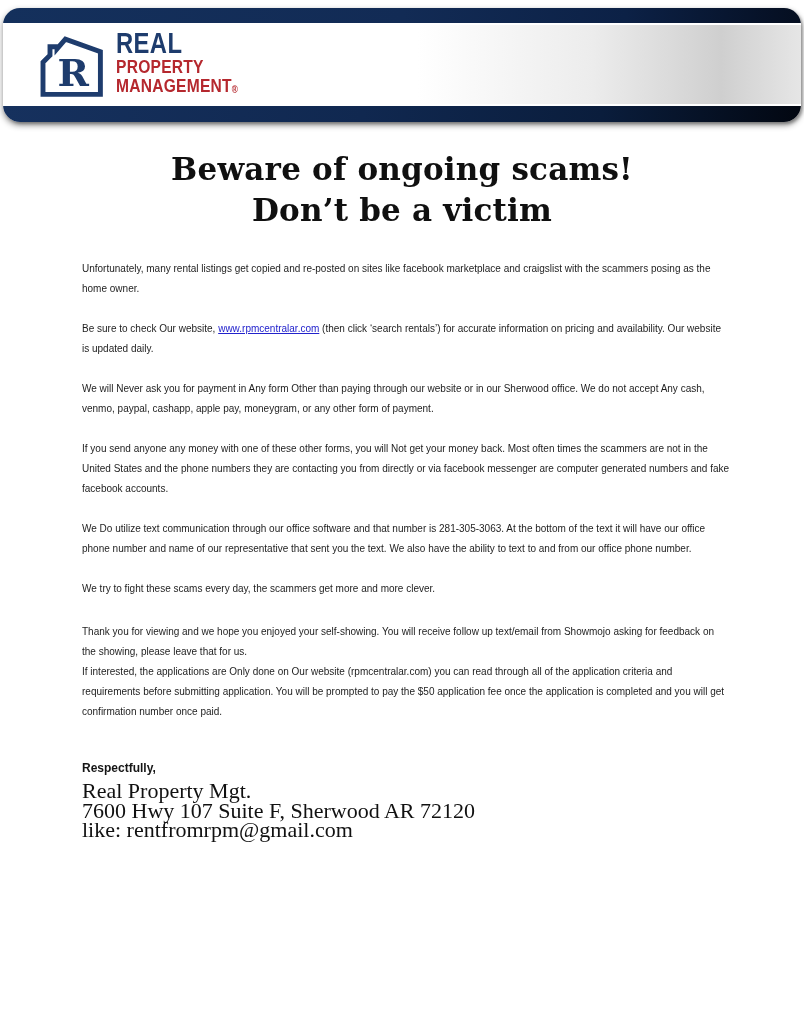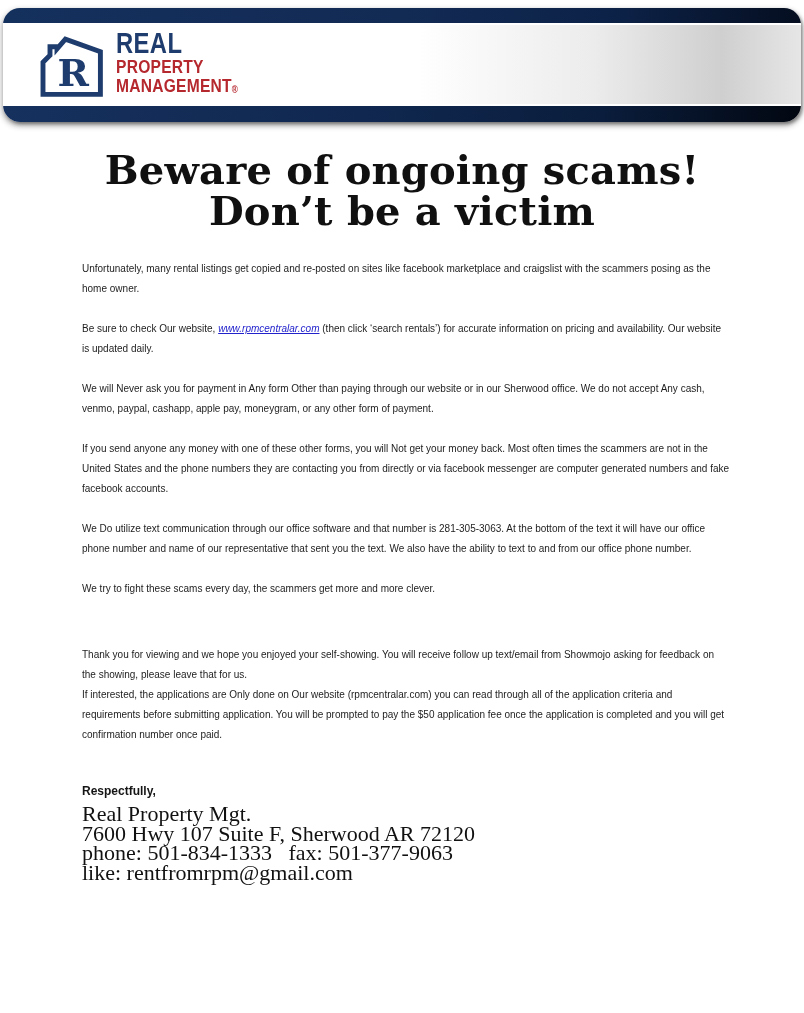--- a/index.html
+++ b/index.html
@@ -58,44 +58,43 @@
     letter-spacing:0.3px;white-space:nowrap;
   }
   .reg-mark{font-size:10px;font-weight:700;vertical-align:-1px;}
 
   
   .page-title{
     margin-top:27px;
     text-align:center;
     font-family:"DejaVu Serif",serif;
     font-weight:700;
-    font-size:40px;
+    font-size:31px;
     line-height:41px;
     color:#101010;
     letter-spacing:0.2px;
   }
 
   
   .content{
     margin:28px 72px 0 82px;
     width:648px;
   }
   .para{
     margin:0 0 20px 0;
     font-size:10px;
     line-height:20px;
     color:#1d1d1d;
   }
-  .para.big-gap{margin-bottom:46px;}
+  .para.big-gap{margin-bottom:23px;}
   .para.no-gap{margin-bottom:0;}
   a.link{
     color:#2222cc;
     text-decoration:underline;
     cursor:pointer;
-    font-style:italic;
   }
 
   
   .signature{margin-top:36px;}
   .sig-salutation{
     font-weight:700;
     font-size:12px;
     line-height:20px;
     color:#151515;
     margin-bottom:3px;
@@ -151,17 +150,16 @@
   <p class="para big-gap">We try to fight these scams every day, the scammers get more and more clever.</p>
 
   <p class="para no-gap">Thank you for viewing and we hope you enjoyed your self-showing. You will receive follow up text/email from Showmojo asking for feedback on the showing, please leave that for us.</p>
 
   <p class="para no-gap">If interested, the applications are Only done on Our website (rpmcentralar.com) you can read through all of the application criteria and requirements before submitting application. You will be prompted to pay the $50 application fee once the application is completed and you will get confirmation number once paid.</p>
 
   <div class="signature">
     <div class="sig-salutation">Respectfully,</div>
     <div class="sig-line">Real Property Mgt.</div>
     <div class="sig-line">7600 Hwy 107 Suite F, Sherwood AR 72120</div>
-    <div class="sig-line">phone: 501-834-1333&nbsp;&nbsp; fax: 501-377-9063</div>
     <div class="sig-line"><span>like: </span><span>rentfromrpm@gmail.com</span></div>
   </div>
 
 </div>
 
 </body></html>

